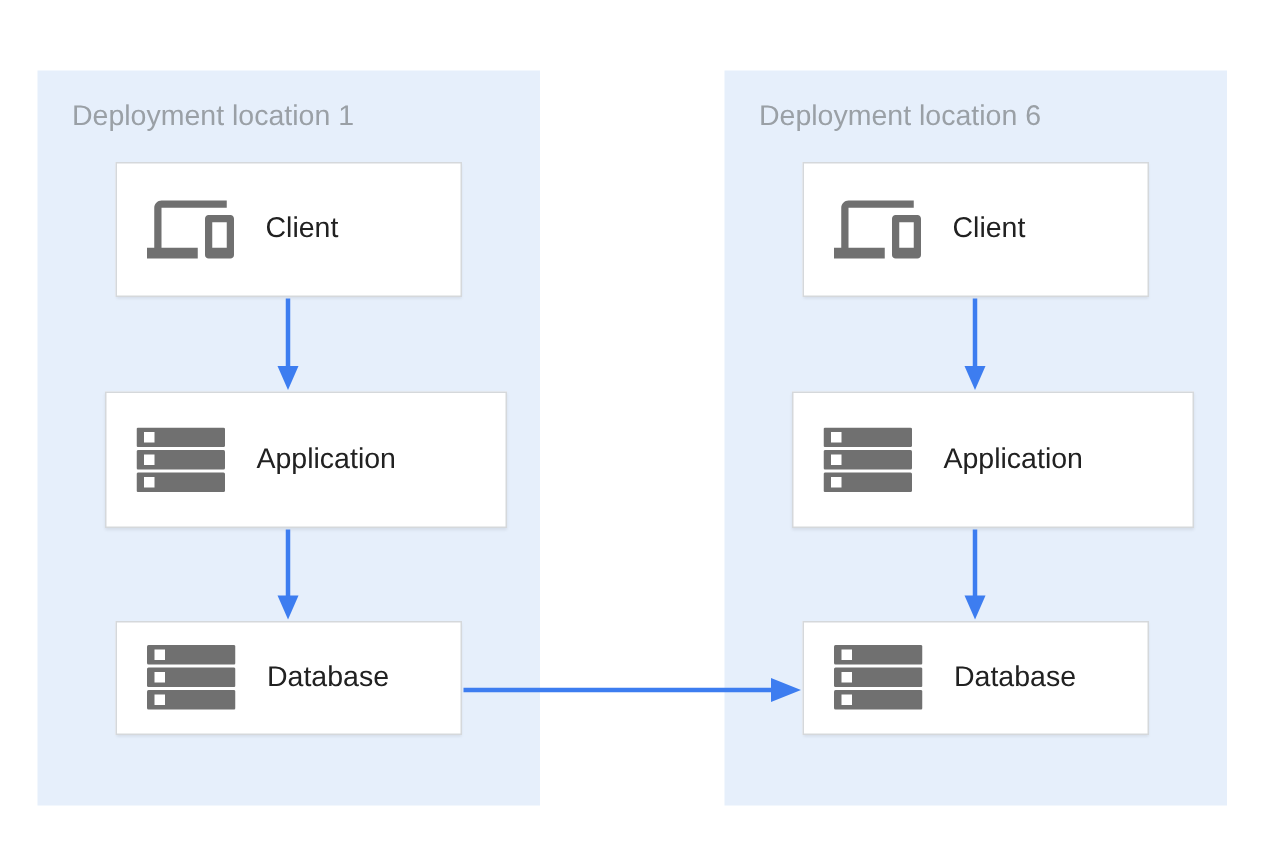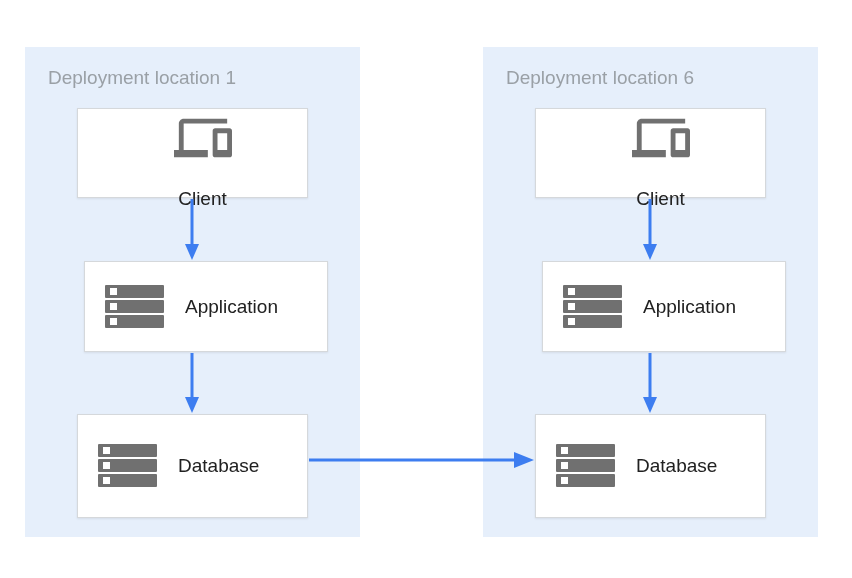--- a/index.html
+++ b/index.html
@@ -43,23 +43,23 @@
   .node {
     position: absolute;
     background: var(--box-bg);
     border: 1px solid var(--box-border);
     box-shadow: 0 1px 2px rgba(0,0,0,0.08);
     display: flex;
     align-items: center;
     padding-left: 20px;
     gap: 21px;
   }
-  .node-client   { left: 52px; top: 61px;  width: 231px; height: 90px; flex-direction: column; }
-  .node-app      { left: 59px; top: 214px; width: 244px; height: 91px; }
-  .node-db       { left: 52px; top: 367px; width: 231px; height: 104px; text-align: right; }
+  .node-client   { left: 52px; top: 61px;  width: 231px; height: 90px; }
+  .node-app      { left: 45px; top: 214px; width: 268px; height: 91px; }
+  .node-db       { left: 52px; top: 367px; width: 231px; height: 76px; text-align: right; }
   .icon {
     color: var(--icon-color);
     display: inline-flex;
     flex: 0 0 auto;
   }
   .node-label {
     font-size: 19px;
     color: var(--label-color);
     white-space: nowrap;
   }

